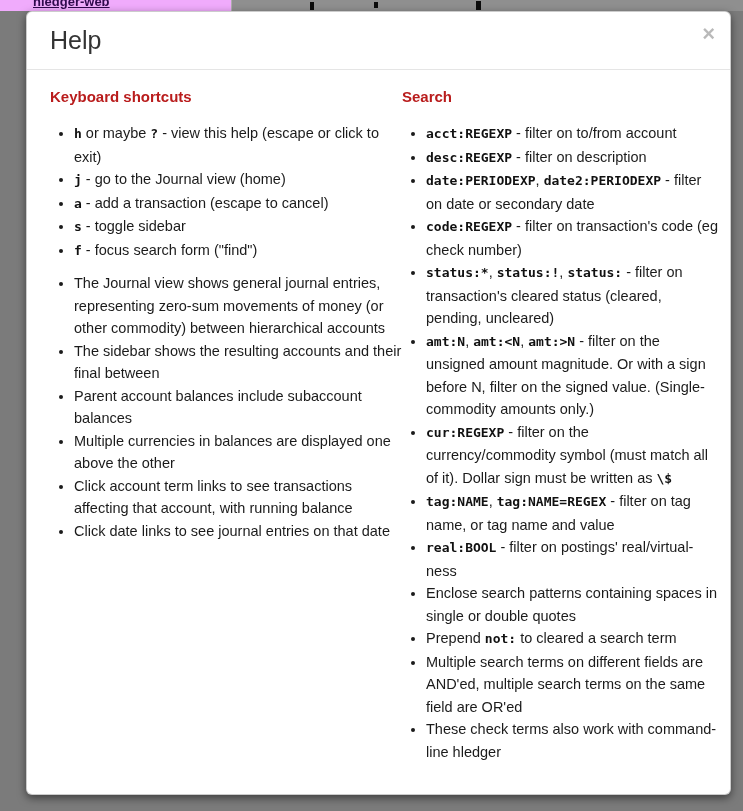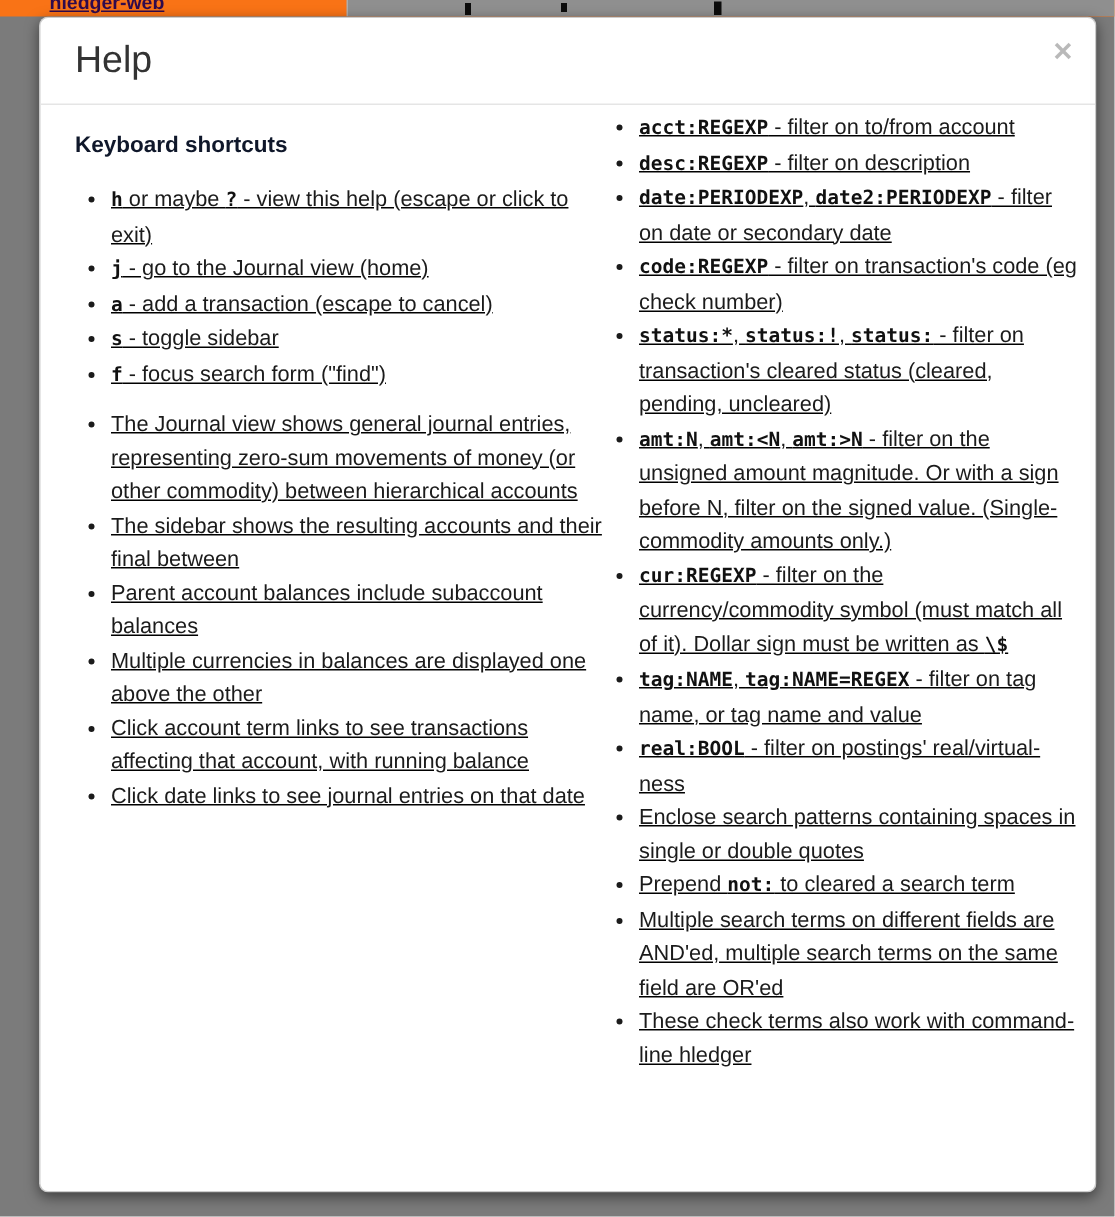--- a/index.html
+++ b/index.html
@@ -6,21 +6,21 @@
   html, body { margin: 0; padding: 0; }
   body {
     width: 743px; height: 811px;
     position: relative; overflow: hidden;
     background: #7b7b7b;
     font-family: "Liberation Sans", sans-serif;
   }
   
   .top-strip {
     position: absolute; top: 0; left: 0; width: 743px; height: 11px;
-    background: #f97316; overflow: hidden;
+    background: #f0abfc; overflow: hidden;
   }
   .top-strip .main-bg {
     position: absolute; left: 232px; top: 0; right: 0; bottom: 0;
     background: #8f8f8f;
   }
   .bg-divider {
     position: absolute; left: 231px; top: 0; width: 1px; height: 11px;
     background: #adadad;
   }
   .brand-link {
@@ -60,29 +60,28 @@
     color: #000; opacity: 0.27; cursor: pointer;
   }
   .modal-body {
     display: flex;
     padding: 4px 10px 10px 23px;
   }
   .col-left  { flex: 0 0 352px; max-width: 352px; }
   .col-right { flex: 1 1 auto; min-width: 0; }
 
   .col h3 {
-    font-size: 15px; font-weight: 700; color: #0f172a;
+    font-size: 15px; font-weight: 700; color: #b91c1c;
     margin: 23px 0 17px 0;
   }
   .col h3:first-child { margin-top: 14px; }
   .col ul {
     margin: 0 0 10px 0;
     padding-left: 24px;
     list-style: disc outside;
-    text-decoration: underline;
   }
   .col li {
     font-size: 14.5px; line-height: 22.5px; color: #1b1b1b;
   }
   .code {
     font-family: "DejaVu Sans Mono", monospace;
     font-weight: 700; font-size: 13px;
     color: #111;
   }
 </style>
@@ -116,20 +115,21 @@
         <ul>
           <li><span>The Journal view shows general journal entries, representing zero-sum movements of money (or other commodity) between hierarchical accounts</span></li>
           <li><span>The sidebar shows the resulting accounts and their final between</span></li>
           <li><span>Parent account balances include subaccount balances</span></li>
           <li><span>Multiple currencies in balances are displayed one above the other</span></li>
           <li><span>Click account term links to see transactions affecting that account, with running balance</span></li>
           <li><span>Click date links to see journal entries on that date</span></li>
         </ul>
       </div>
     <div class="col col-right">
+        <h3>Search</h3>
         <ul>
           <li><span class="code">acct:REGEXP</span><span> - filter on to/from account</span></li>
           <li><span class="code">desc:REGEXP</span><span> - filter on description</span></li>
           <li><span class="code">date:PERIODEXP</span><span>, </span><span class="code">date2:PERIODEXP</span><span> - filter on date or secondary date</span></li>
           <li><span class="code">code:REGEXP</span><span> - filter on transaction's code (eg check number)</span></li>
           <li><span class="code">status:*</span><span>, </span><span class="code">status:!</span><span>, </span><span class="code">status:</span><span> - filter on transaction's cleared status (cleared, pending, uncleared)</span></li>
           <li><span class="code">amt:N</span><span>, </span><span class="code">amt:&lt;N</span><span>, </span><span class="code">amt:&gt;N</span><span> - filter on the unsigned amount magnitude. Or with a sign before N, filter on the signed value. (Single-commodity amounts only.)</span></li>
           <li><span class="code">cur:REGEXP</span><span> - filter on the currency/commodity symbol (must match all of it). Dollar sign must be written as </span><span class="code">\$</span></li>
           <li><span class="code">tag:NAME</span><span>, </span><span class="code">tag:NAME=REGEX</span><span> - filter on tag name, or tag name and value</span></li>
           <li><span class="code">real:BOOL</span><span> - filter on postings' real/virtual-ness</span></li>

